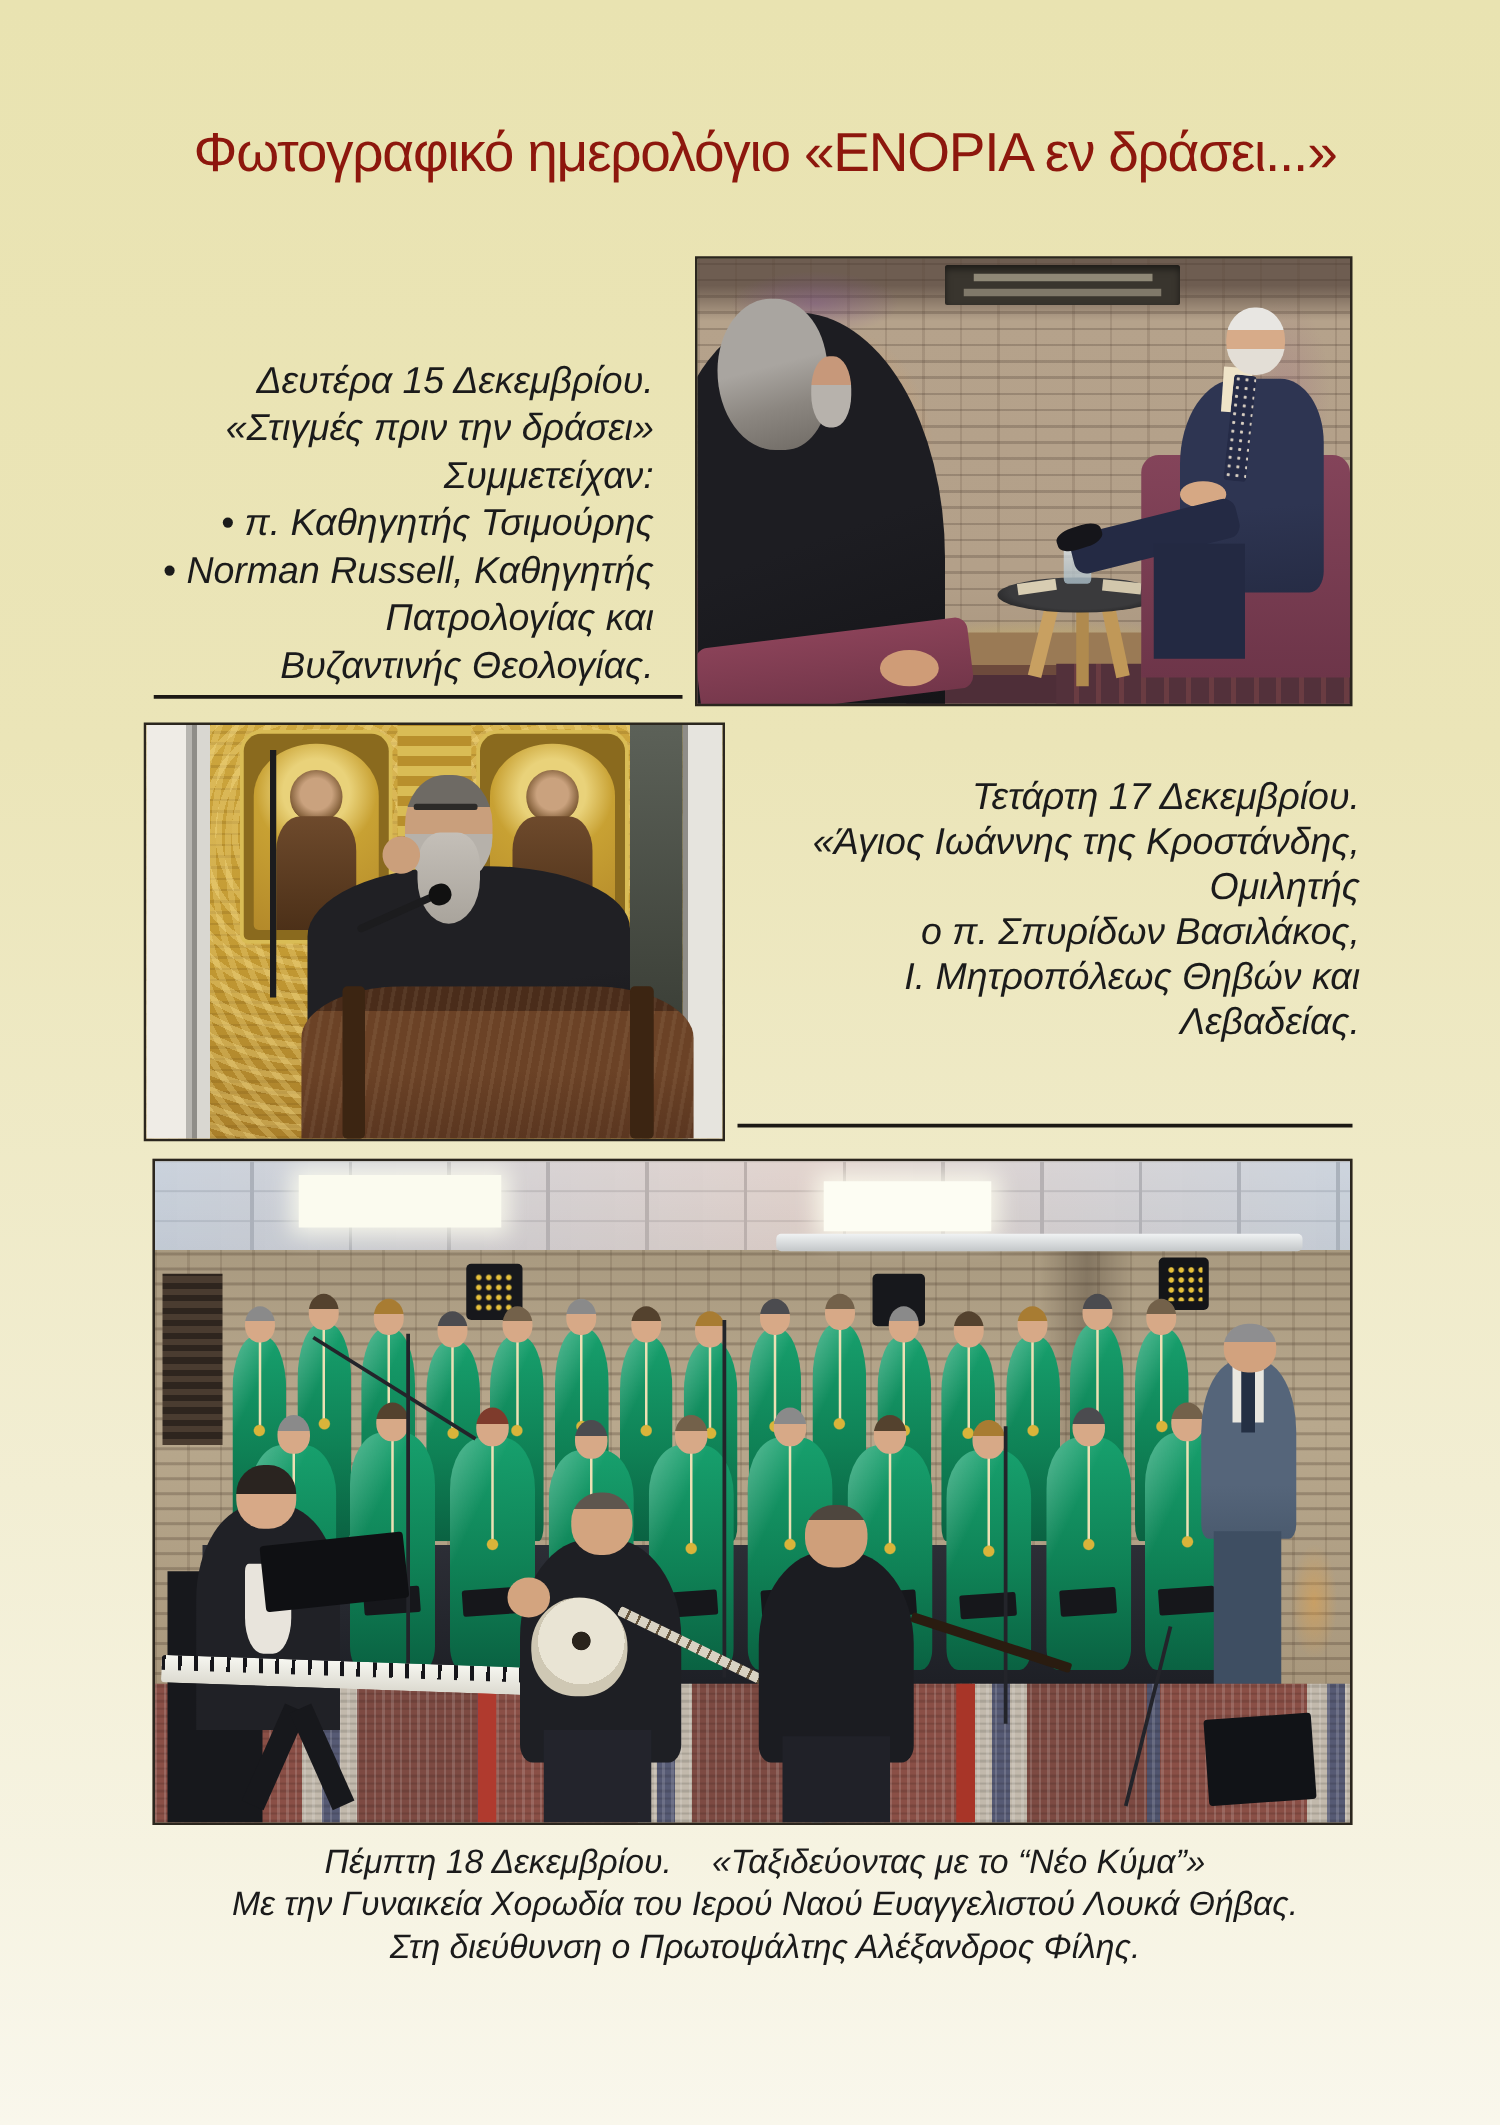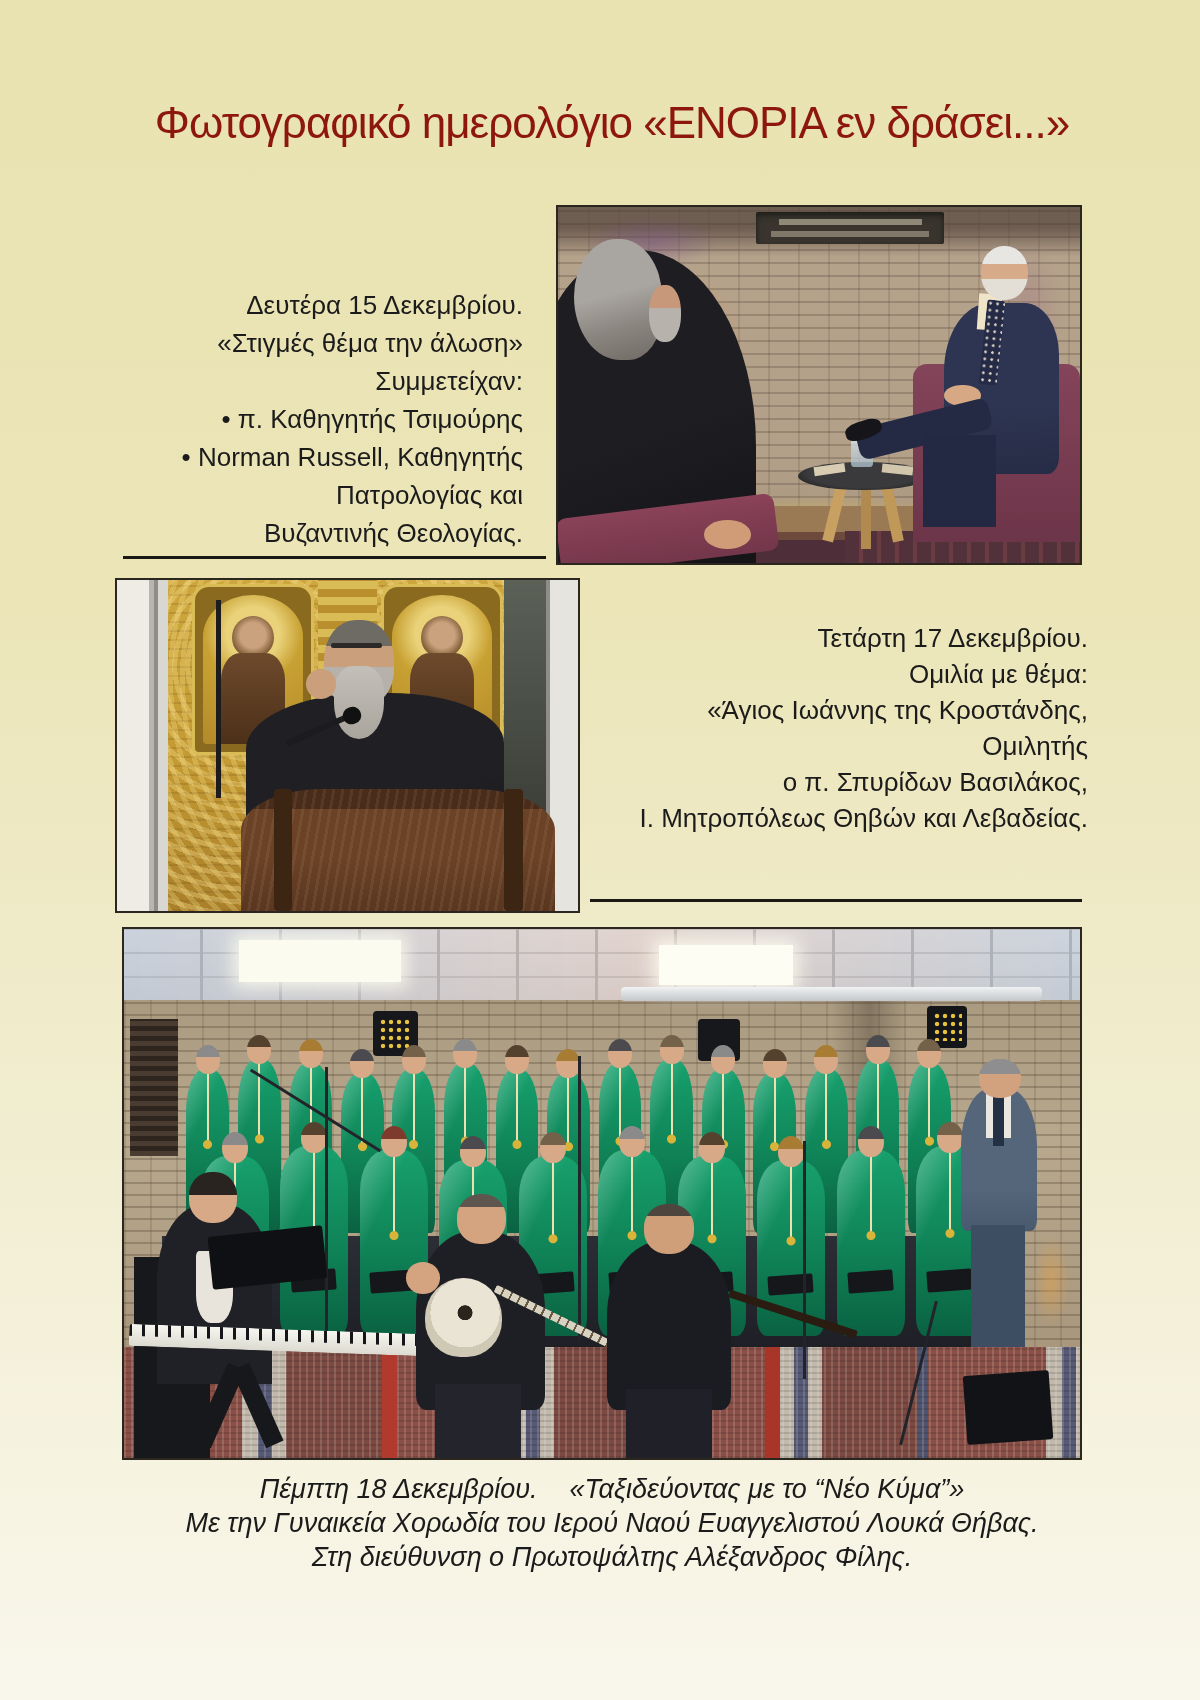--- a/index.html
+++ b/index.html
@@ -5,21 +5,21 @@
   html,body{margin:0;padding:0;background:#d8d4c0;}
   .page{
     position:relative; width:1200px; height:1700px; margin:0 auto; overflow:hidden;
     background:linear-gradient(180deg,#e9e3b1 0%,#ebe5b8 35%,#f2eed3 70%,#f9f7ec 100%);
     font-family:"Liberation Sans",sans-serif; color:#1e1e1e;padding-left:24px;
   }
   .title{
     position:absolute; top:98px; left:0; width:100%; text-align:center;
     font-size:44px; font-weight:400; letter-spacing:-1px; color:#8d170d;
   }
-  .tblock{position:absolute; font-size:26px; line-height:38px; color:#1b1b1b;}
+  .tblock{position:absolute; font-style:italic; font-size:30px; line-height:38px; color:#1b1b1b;}
   .tblock.right{text-align:right;}
   .sep{position:absolute; height:3px; background:#1c1914;}
   .photo{position:absolute; border:2px solid #2b261e; box-sizing:border-box; overflow:hidden;}
   .abs{position:absolute;}
   .caption{position:absolute; left:0; width:100%; font-style:italic; font-size:27px; line-height:34px; text-align:center; color:#1b1b1b;}
   .cap1{display:flex; justify-content:center; gap:32px;}
 
   
   .row{position:absolute; display:flex; justify-content:space-between;}
   .fig{position:relative; flex:0 0 5.6%; border-radius:42% 42% 10% 10%/26% 26% 8% 8%;
@@ -49,21 +49,21 @@
 </style>
 </head>
 <body>
 
 <div class="page">
 
   <div class="title">Φωτογραφικό ημερολόγιο «ΕΝΟΡΙΑ εν δράσει...»</div>
 
   <div class="tblock right" style="left:115px; top:286px; width:408px;">
     <div>Δευτέρα 15 Δεκεμβρίου.</div>
-    <div>«Στιγμές θέμα την άλωση»</div>
+    <div>«Στιγμές πριν την δράσει»</div>
     <div>Συμμετείχαν:</div>
     <div>• π. Καθηγητής Τσιμούρης</div>
     <div>• Norman Russell, Καθηγητής</div>
     <div>Πατρολογίας και</div>
     <div>Βυζαντινής Θεολογίας.</div>
   </div>
 
   <div class="photo" style="left:556px; top:205px; width:526px; height:360px;
        background:
          radial-gradient(closest-side at 18% 10%, rgba(124,82,140,.45), rgba(0,0,0,0) 72%),
@@ -172,21 +172,20 @@
     <div class="abs" style="left:27%; top:63%; width:68%; height:37%; border-radius:26% 26% 0 0/34% 34% 0 0;
          background:
            repeating-linear-gradient(100deg, rgba(255,235,200,.07) 0 3px, rgba(0,0,0,0) 3px 9px),
            linear-gradient(180deg,#4a2c1a 0 16%, #6b4226 16% 55%, #5a3620 100%);"></div>
     <div class="abs" style="left:34%; top:63%; width:4%; height:37%; background:#3c2512; border-radius:4px;"></div>
     <div class="abs" style="left:84%; top:63%; width:4%; height:37%; background:#3c2512; border-radius:4px;"></div>
   </div>
 
   <div class="tblock" style="left:603px; top:620px; width:485px; line-height:36px;text-align:right;">
     <div>Τετάρτη 17 Δεκεμβρίου.</div>
-    <div>Ομιλία με θέμα:</div>
     <div>«Άγιος Ιωάννης της Κροστάνδης,</div>
     <div>Ομιλητής</div>
     <div>ο π. Σπυρίδων Βασιλάκος,</div>
     <div>Ι. Μητροπόλεως Θηβών και Λεβαδείας.</div>
   </div>
 
   <div class="sep" style="left:590px; top:899px; width:492px;"></div>
 
   <div class="photo" style="left:122px; top:927px; width:960px; height:533px; background:#b5a68c;">
 

